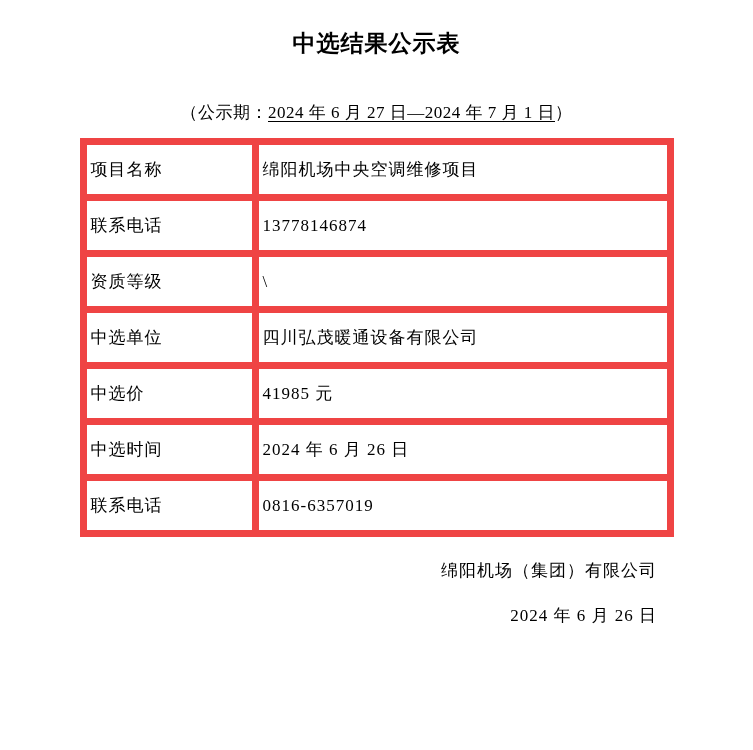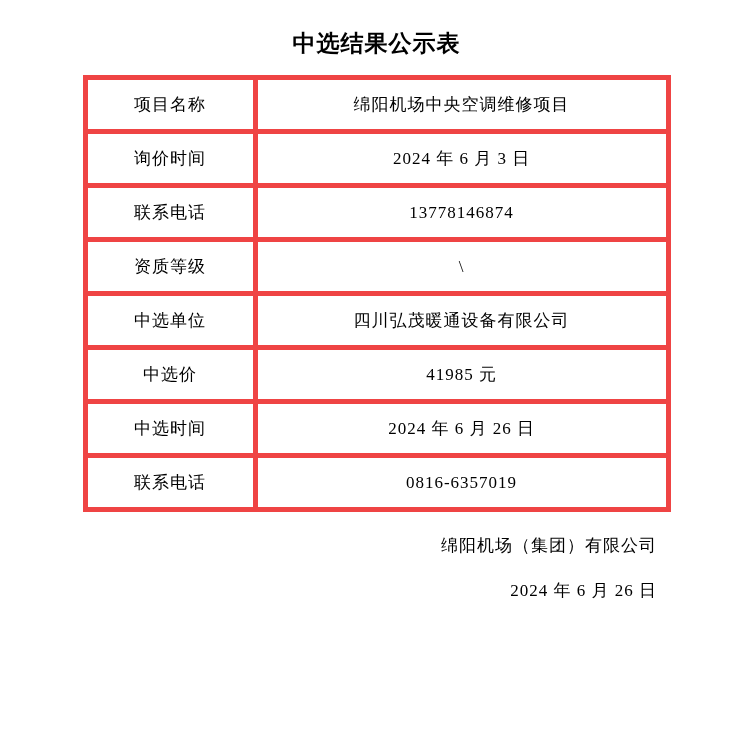--- a/index.html
+++ b/index.html
@@ -49,24 +49,23 @@
     text-decoration: underline;
     text-underline-offset: 3px;
   }
   table.main-table {
     border-collapse: collapse;
     margin: 14px auto 0 auto;
     width: 557px;
     table-layout: fixed;
   }
   table.main-table td {
-    border: 5px solid #ef4444;
+    border: 7px solid #ef4444;
     height: 49px;
     font-size: 17px;
-    text-align: center;
     vertical-align: middle;
     letter-spacing: 1px;
     padding: 0 4px;
   }
   td.label-cell {
     width: 157px;
     letter-spacing: 2px;
   }
   td.value-cell {
     width: 400px;
@@ -90,30 +89,31 @@
     text-underline-offset: 3px;
   }
 </style>
 </head>
 <body>
 
 <div class="page">
 
   <div class="doc-title">中选结果公示表</div>
 
+  <div class="period-line">
+    <span class="period-wrap">
+      <span class="period-prefix">（公示期：</span><span class="period-underline">2024 年 6 月 27 日—2024 年 7 月 1 日</span><span>）</span>
+    </span>
+  </div>
 
   <table class="main-table">
     <tbody>
       <tr>
         <td class="label-cell">项目名称</td>
         <td class="value-cell">绵阳机场中央空调维修项目</td>
-      </tr>
-      <tr>
-        <td class="label-cell">询价时间</td>
-        <td class="value-cell">2024 年 6 月 3 日</td>
       </tr>
       <tr>
         <td class="label-cell">联系电话</td>
         <td class="value-cell">13778146874</td>
       </tr>
       <tr>
         <td class="label-cell">资质等级</td>
         <td class="value-cell">\</td>
       </tr>
       <tr>

